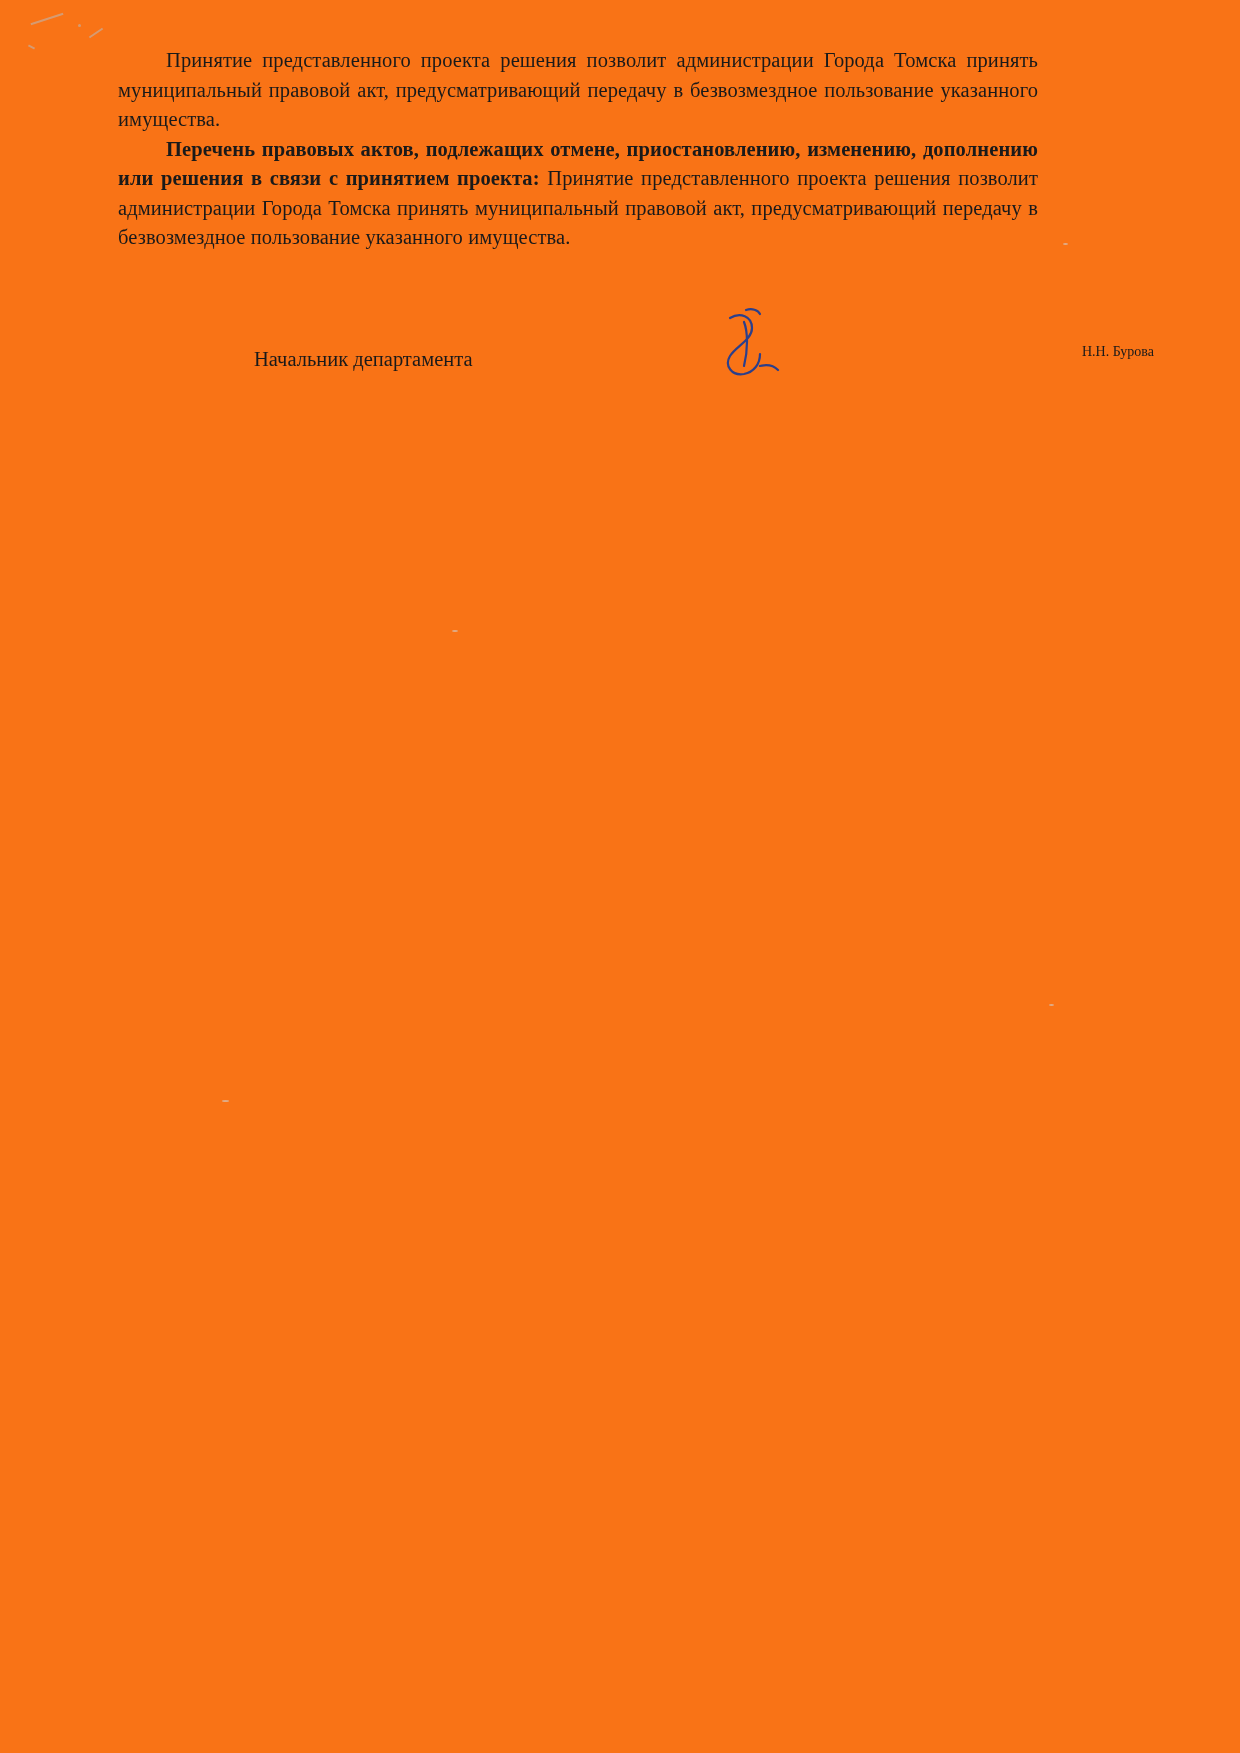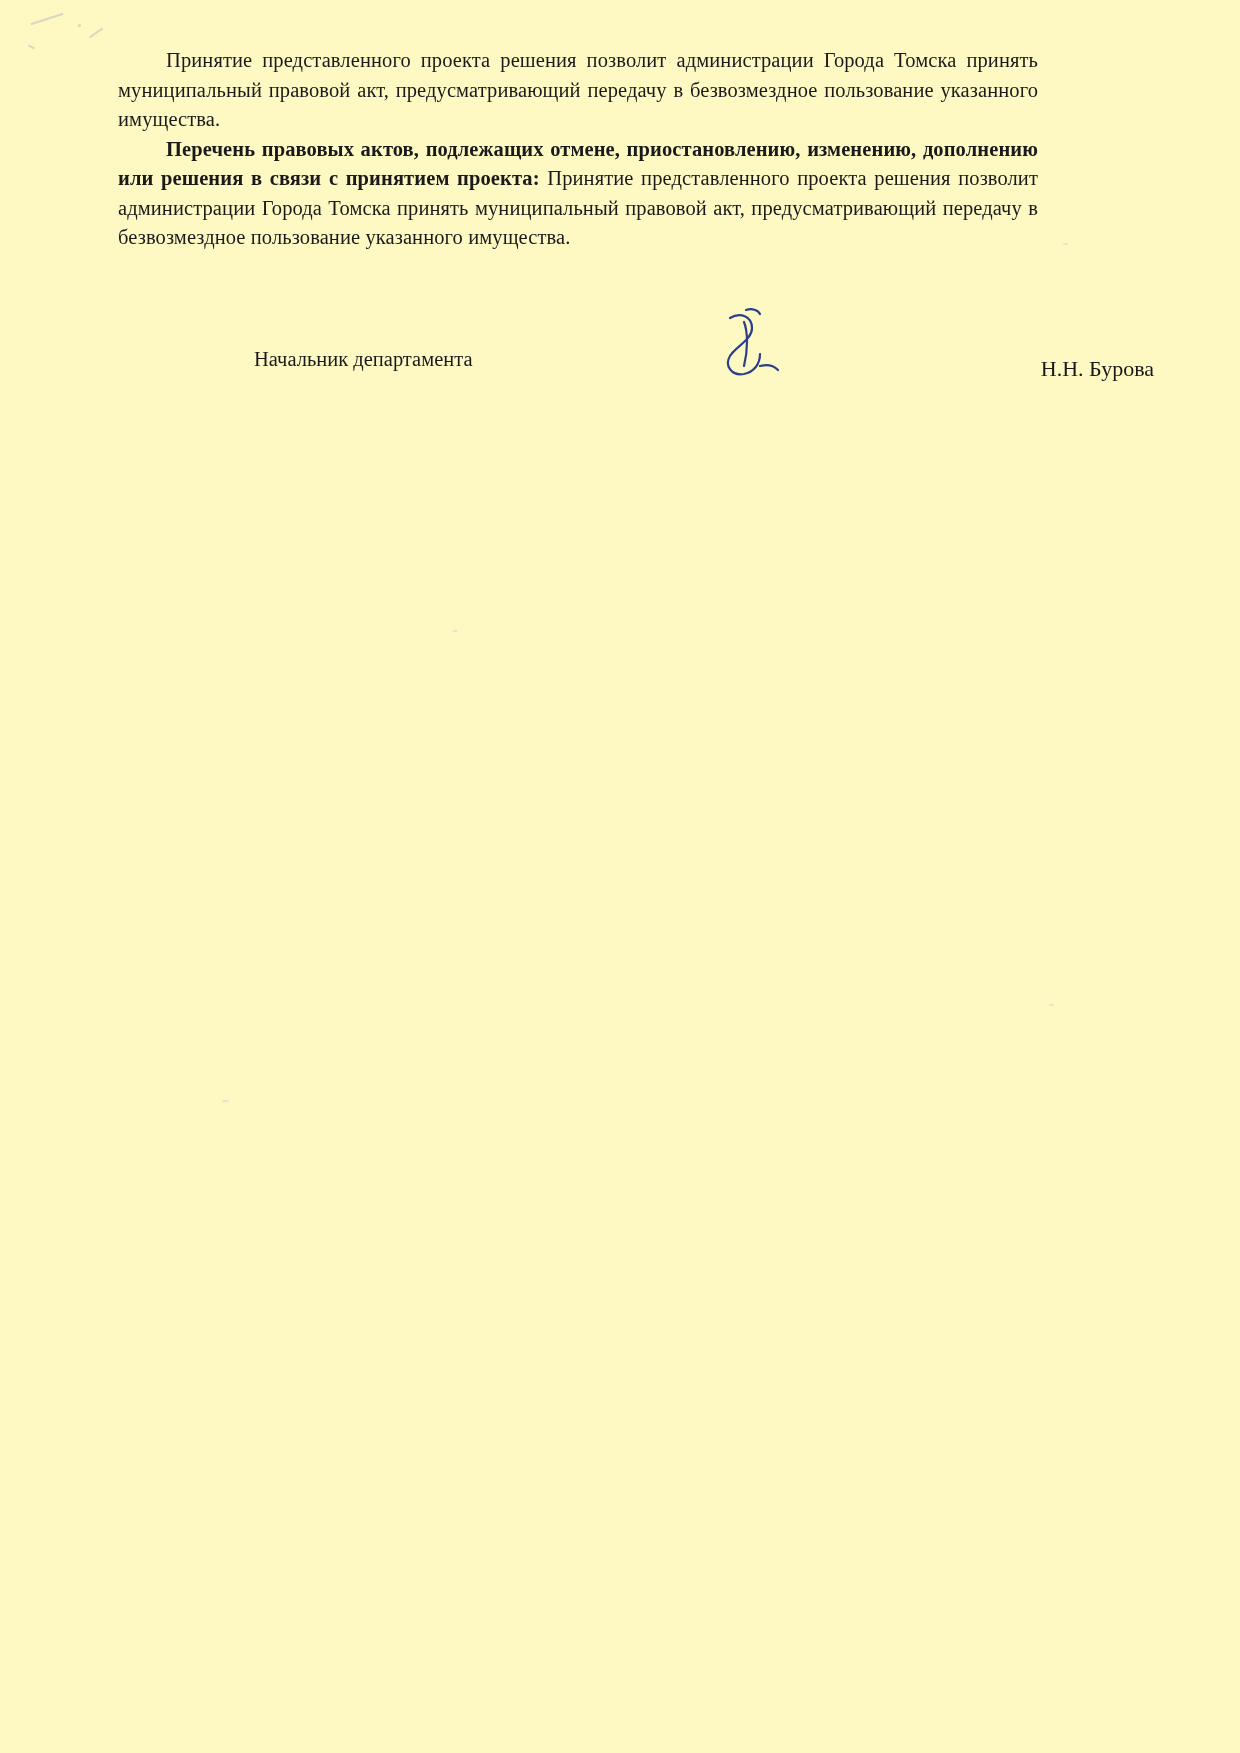--- a/index.html
+++ b/index.html
@@ -12,21 +12,21 @@
     height: 1753px;
     position: relative;
     font-family: "Liberation Serif", serif;
     color: #1a1a1a;
     overflow: hidden;
   }
 
   .page {
     position: absolute;
     inset: 0;
-    background: #fef9c3;
+    background: #f97316;
   }
 
   
   .speck {
     position: absolute;
     background: #b8bcc0;
     opacity: .55;
   }
   .speck.s1 { left: 30px;  top: 18px;  width: 34px; height: 2px; transform: rotate(-18deg); }
   .speck.s2 { left: 78px;  top: 24px;  width: 3px;  height: 3px; border-radius: 50%; }
@@ -76,22 +76,22 @@
   .sig-title {
     position: absolute;
     left: 18px;
     top: 4px;
     font-size: 20.5px;
     white-space: nowrap;
   }
   .sig-name {
     position: absolute;
     right: 2px;
-    top: 12px;
-    font-size: 22px;
+    top: 0;
+    font-size: 14px;
     white-space: nowrap;
   }
   .sig-mark {
     position: absolute;
     left: 470px;
     top: -40px;
     width: 110px;
     height: 90px;
   }
 </style>

